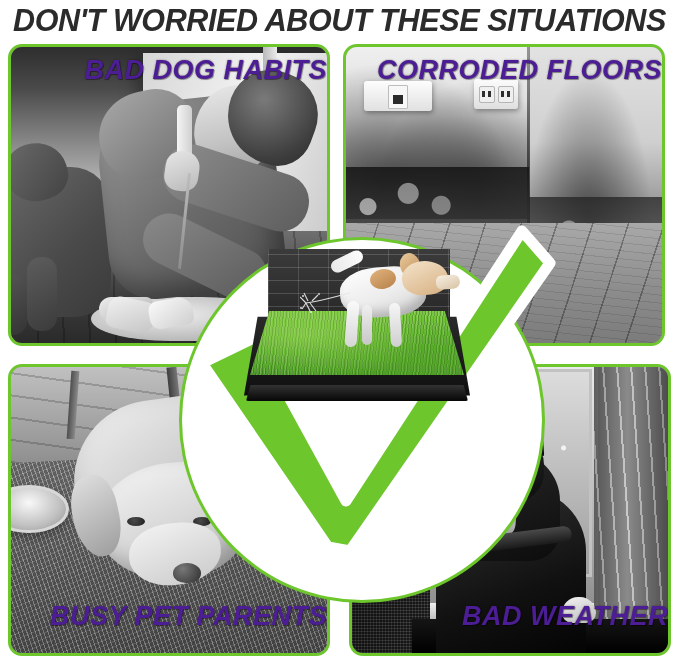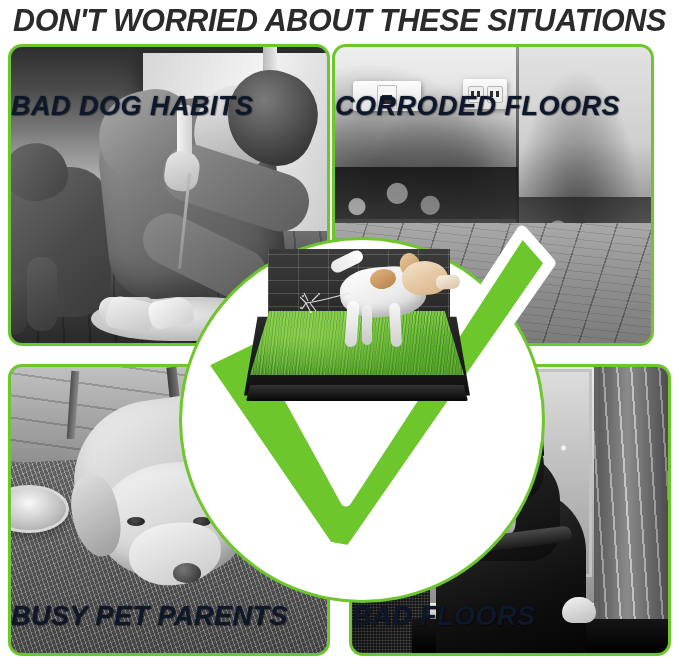--- a/index.html
+++ b/index.html
@@ -48,48 +48,47 @@
   
   .panel {
     position: absolute;
     box-sizing: border-box;
     border: 3px solid #6cc62c;
     border-radius: 14px;
     overflow: hidden;
     background: #9a9a9a;
   }
   .panel-tl { left: 8px;   top: 44px;  width: 322px; height: 302px; }
-  .panel-tr { left: 332px; top: 44px;  width: 322px; height: 302px; }
+  .panel-tr { left: 343px; top: 44px;  width: 322px; height: 302px; }
   .panel-bl { left: 8px;   top: 364px; width: 322px; height: 292px; }
   .panel-br { left: 349px; top: 364px; width: 322px; height: 292px; }
 
   .panel-photo {
     position: absolute;
     inset: 0;
     filter: grayscale(1);
   }
 
   .panel-label {
     position: absolute;
     left: 0;
     width: 100%;
-    text-align: left;
+    text-align: right;
     font-family: "Liberation Sans", sans-serif;
     font-weight: bold;
     font-size: 27px;
     line-height: 30px;
     letter-spacing: 0.5px;
-    color: #0f172a;
+    color: #4c1d95;
     text-shadow:
        0 0 2px rgba(0,0,0,0.45),
        1px 1px 0 rgba(0,0,0,0.30);
     white-space: nowrap;
     z-index: 6;
     pointer-events: none;
-    margin-top: 36px;
   }
   .label-top    { top: 8px; }
   .label-bottom { bottom: 22px; }
 
   
   
   
   .p1-wall {
     position: absolute; inset: 0;
     background:
@@ -690,21 +689,21 @@
       <div class="p4-ledge"></div>
       <div class="p4-dogbody"></div>
       <div class="p4-dogneck"></div>
       <div class="p4-blaze"></div>
       <div class="p4-collar"></div>
       <div class="p4-doghead"></div>
       <div class="p4-earL"></div>
       <div class="p4-earR"></div>
       <div class="p4-pawwin"></div>
     </div>
-    <div class="panel-label label-bottom noselect">BAD FLOORS</div>
+    <div class="panel-label label-bottom noselect">BAD WEATHER</div>
   </div>
 
   <div class="center-wrap">
 
     <div class="white-disc"></div>
 
     <svg class="check-svg" viewBox="0 0 420 350">
       <path d="M 52 148
                L 106 122
                L 196 286

